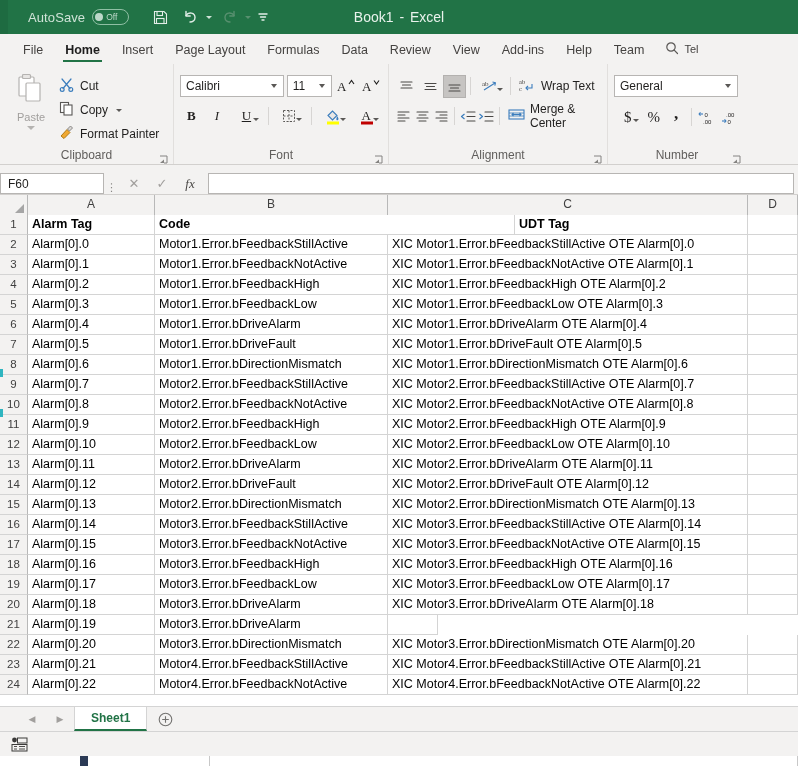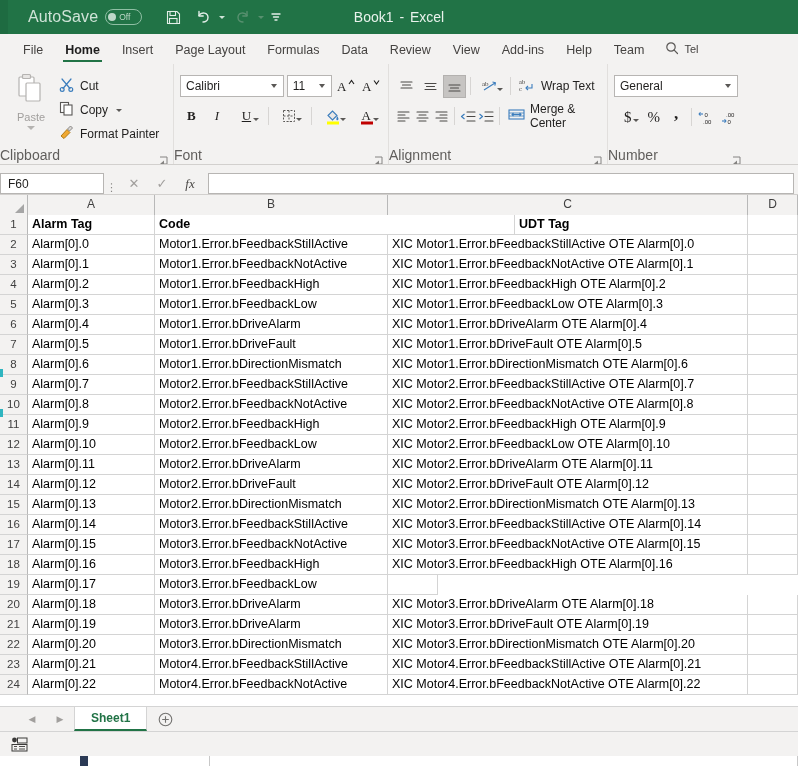--- a/index.html
+++ b/index.html
@@ -19,21 +19,21 @@
     display: flex;
     align-items: center;
     color: #ffffff;
   }
   .tb-leftstrip { width: 8px; height: 34px; background: #1e6b41; }
   .autosave {
     display: flex; align-items: center; gap: 7px;
     margin-left: 20px;
   }
   .autosave-label {
-    font-size: 16px; color: #cfe3d7; letter-spacing: .1px;
+    font-size: 13px; color: #cfe3d7; letter-spacing: .1px;
   }
   .toggle {
     width: 37px; height: 16px; border-radius: 8px;
     border: 1px solid #8fbfa4;
     display: flex; align-items: center;
     padding: 0 2px; gap: 3px;
   }
   .toggle-knob { width: 8px; height: 8px; border-radius: 50%; background: #bdd8c9; }
   .toggle-text { font-size: 8.5px; color: #bdd8c9; }
   .qat { display: flex; align-items: center; gap: 4px; margin-left: 18px; }
@@ -92,22 +92,22 @@
     overflow: hidden;
   }
   .rgroup {
     position: relative;
     display: flex; flex-direction: column;
     padding: 4px 0 0 0;
     border-right: 1px solid #e1dfdd;
   }
   .rgroup-body { flex: 1; display: flex; padding: 2px 6px 0 6px; }
   .rgroup-label {
-    height: 16px; font-size: 14px; color: #605e5c;
-    text-align: left; line-height: 14px; position: relative;
+    height: 16px; font-size: 12px; color: #605e5c;
+    text-align: center; line-height: 14px; position: relative;
   }
   .rgroup-launcher {
     position: absolute; right: 5px; bottom: 2px;
     width: 9px; height: 9px; opacity: .75;
   }
 
   
   .clipboard { width: 174px; }
   .paste-col {
     width: 50px; display: flex; flex-direction: column;
@@ -799,32 +799,32 @@
       </div>
       <div class="row">
         <div class="cell ca">Alarm[0].16</div>
         <div class="cell cb">Motor3.Error.bFeedbackHigh</div>
         <div class="cell cc">XIC Motor3.Error.bFeedbackHigh OTE Alarm[0].16</div>
         <div class="cell cd"></div>
       </div>
       <div class="row">
         <div class="cell ca">Alarm[0].17</div>
         <div class="cell cb">Motor3.Error.bFeedbackLow</div>
+        <div class="cell cc">XIC Motor3.Error.bFeedbackLow OTE Alarm[0].17</div>
         <div class="cell cd"></div>
       </div>
       <div class="row">
         <div class="cell ca">Alarm[0].18</div>
         <div class="cell cb">Motor3.Error.bDriveAlarm</div>
         <div class="cell cc">XIC Motor3.Error.bDriveAlarm OTE Alarm[0].18</div>
         <div class="cell cd"></div>
       </div>
       <div class="row">
         <div class="cell ca">Alarm[0].19</div>
         <div class="cell cb">Motor3.Error.bDriveAlarm</div>
-        <div class="cell cc">XIC Motor3.Error.bDriveFault OTE Alarm[0].19</div>
         <div class="cell cd"></div>
       </div>
       <div class="row">
         <div class="cell ca">Alarm[0].20</div>
         <div class="cell cb">Motor3.Error.bDirectionMismatch</div>
         <div class="cell cc">XIC Motor3.Error.bDirectionMismatch OTE Alarm[0].20</div>
         <div class="cell cd"></div>
       </div>
       <div class="row">
         <div class="cell ca">Alarm[0].21</div>

